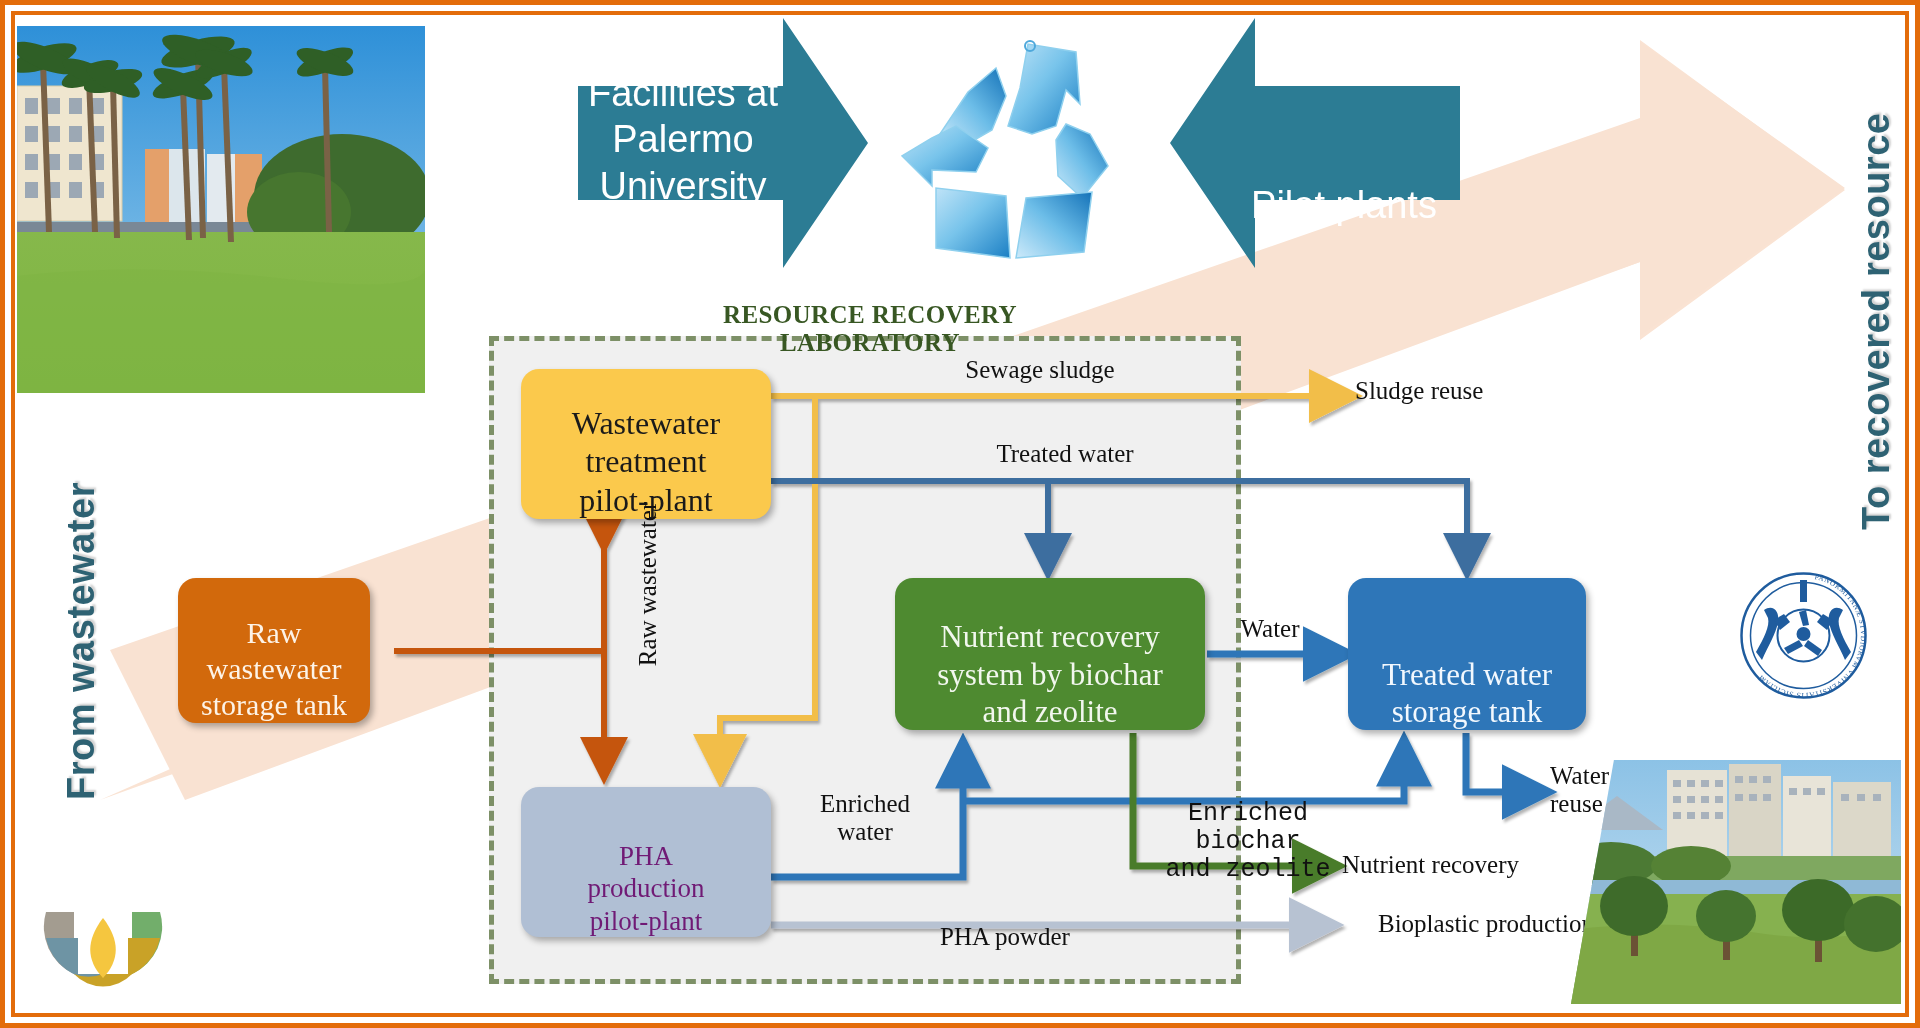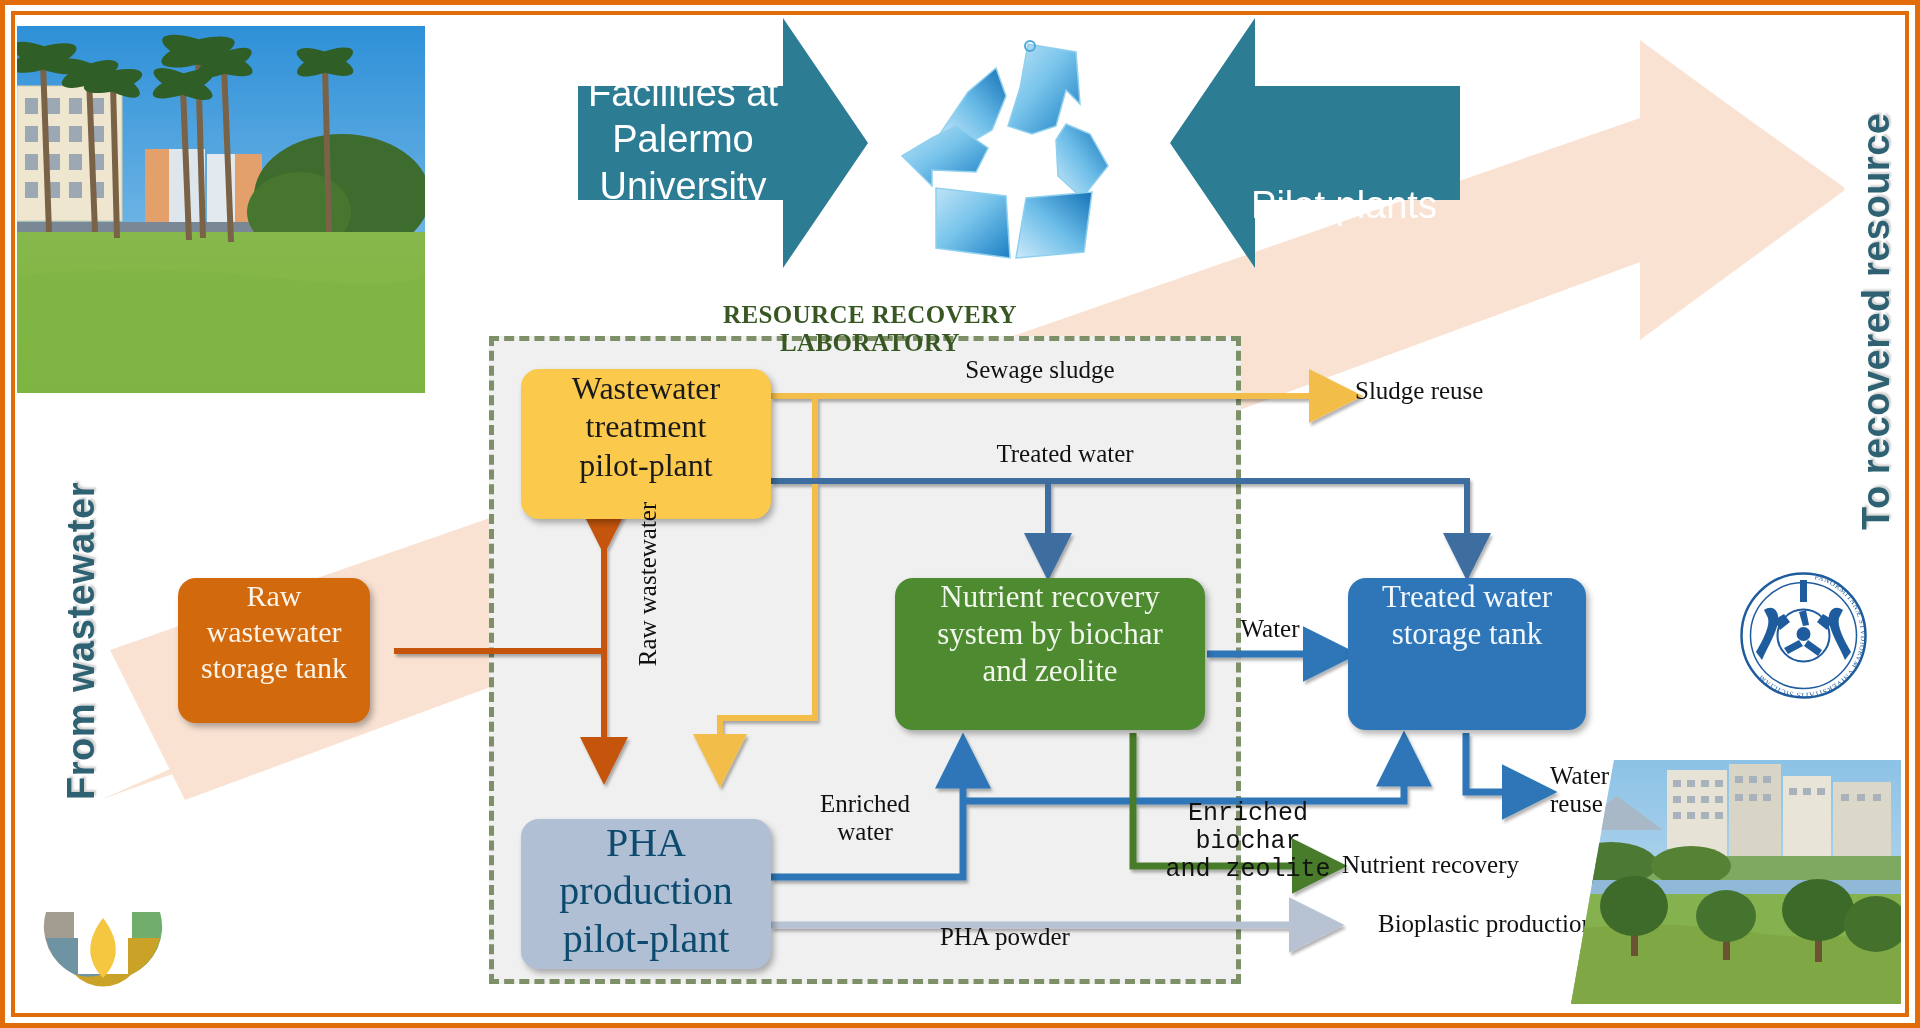--- a/index.html
+++ b/index.html
@@ -36,28 +36,28 @@
   
   .lab-title{position:absolute;left:640px;top:301px;width:460px;text-align:center;
     color:#385723;font-family:"Liberation Serif",serif;font-weight:bold;
     font-size:25px;letter-spacing:.4px;}
 
   
   .lab-box{position:absolute;left:489px;top:336px;width:752px;height:648px;
     background:#F0F0F0;border:5px dashed #7D9067;box-sizing:border-box;}
 
   
-  .pbox{position:absolute;border-radius:18px;display:flex;align-items:flex-start;
+  .pbox{position:absolute;border-radius:18px;display:flex;align-items:flex-end;
     justify-content:center;text-align:center;box-shadow:3px 4px 6px rgba(0,0,0,.30);
     font-family:"Liberation Serif",serif;line-height:1.2;}
   .pbox span{display:block;padding:0 8px;}
 
   .box-ww   {left:521px;top:369px;width:250px;height:150px;background:#FBC94C;color:#1a1a1a;font-size:32px;}
   .box-raw  {left:178px;top:578px;width:192px;height:145px;background:#D2690C;color:#FDF3E7;font-size:30px;}
-  .box-pha  {left:521px;top:787px;width:250px;height:150px;background:#B0BFD4;color:#0c4a6e;font-size:40px;margin-top:32px;}
+  .box-pha  {left:521px;top:787px;width:250px;height:150px;background:#B0BFD4;color:#701a75;font-size:27px;}
   .box-nut  {left:895px;top:578px;width:310px;height:152px;background:#4E8A30;color:#F2F7EE;font-size:31px;}
   .box-twst {left:1348px;top:578px;width:238px;height:152px;background:#2E76B8;color:#F2F8FE;font-size:31px;}
 
   
   .flab{position:absolute;font-family:"Liberation Serif",serif;font-size:25px;
     color:#111;text-align:center;line-height:1.12;white-space:nowrap;}
   .flab.wrap{white-space:normal;}
 
   
   .vcap{position:absolute;color:#2E6273;font-family:"Liberation Sans",sans-serif;

